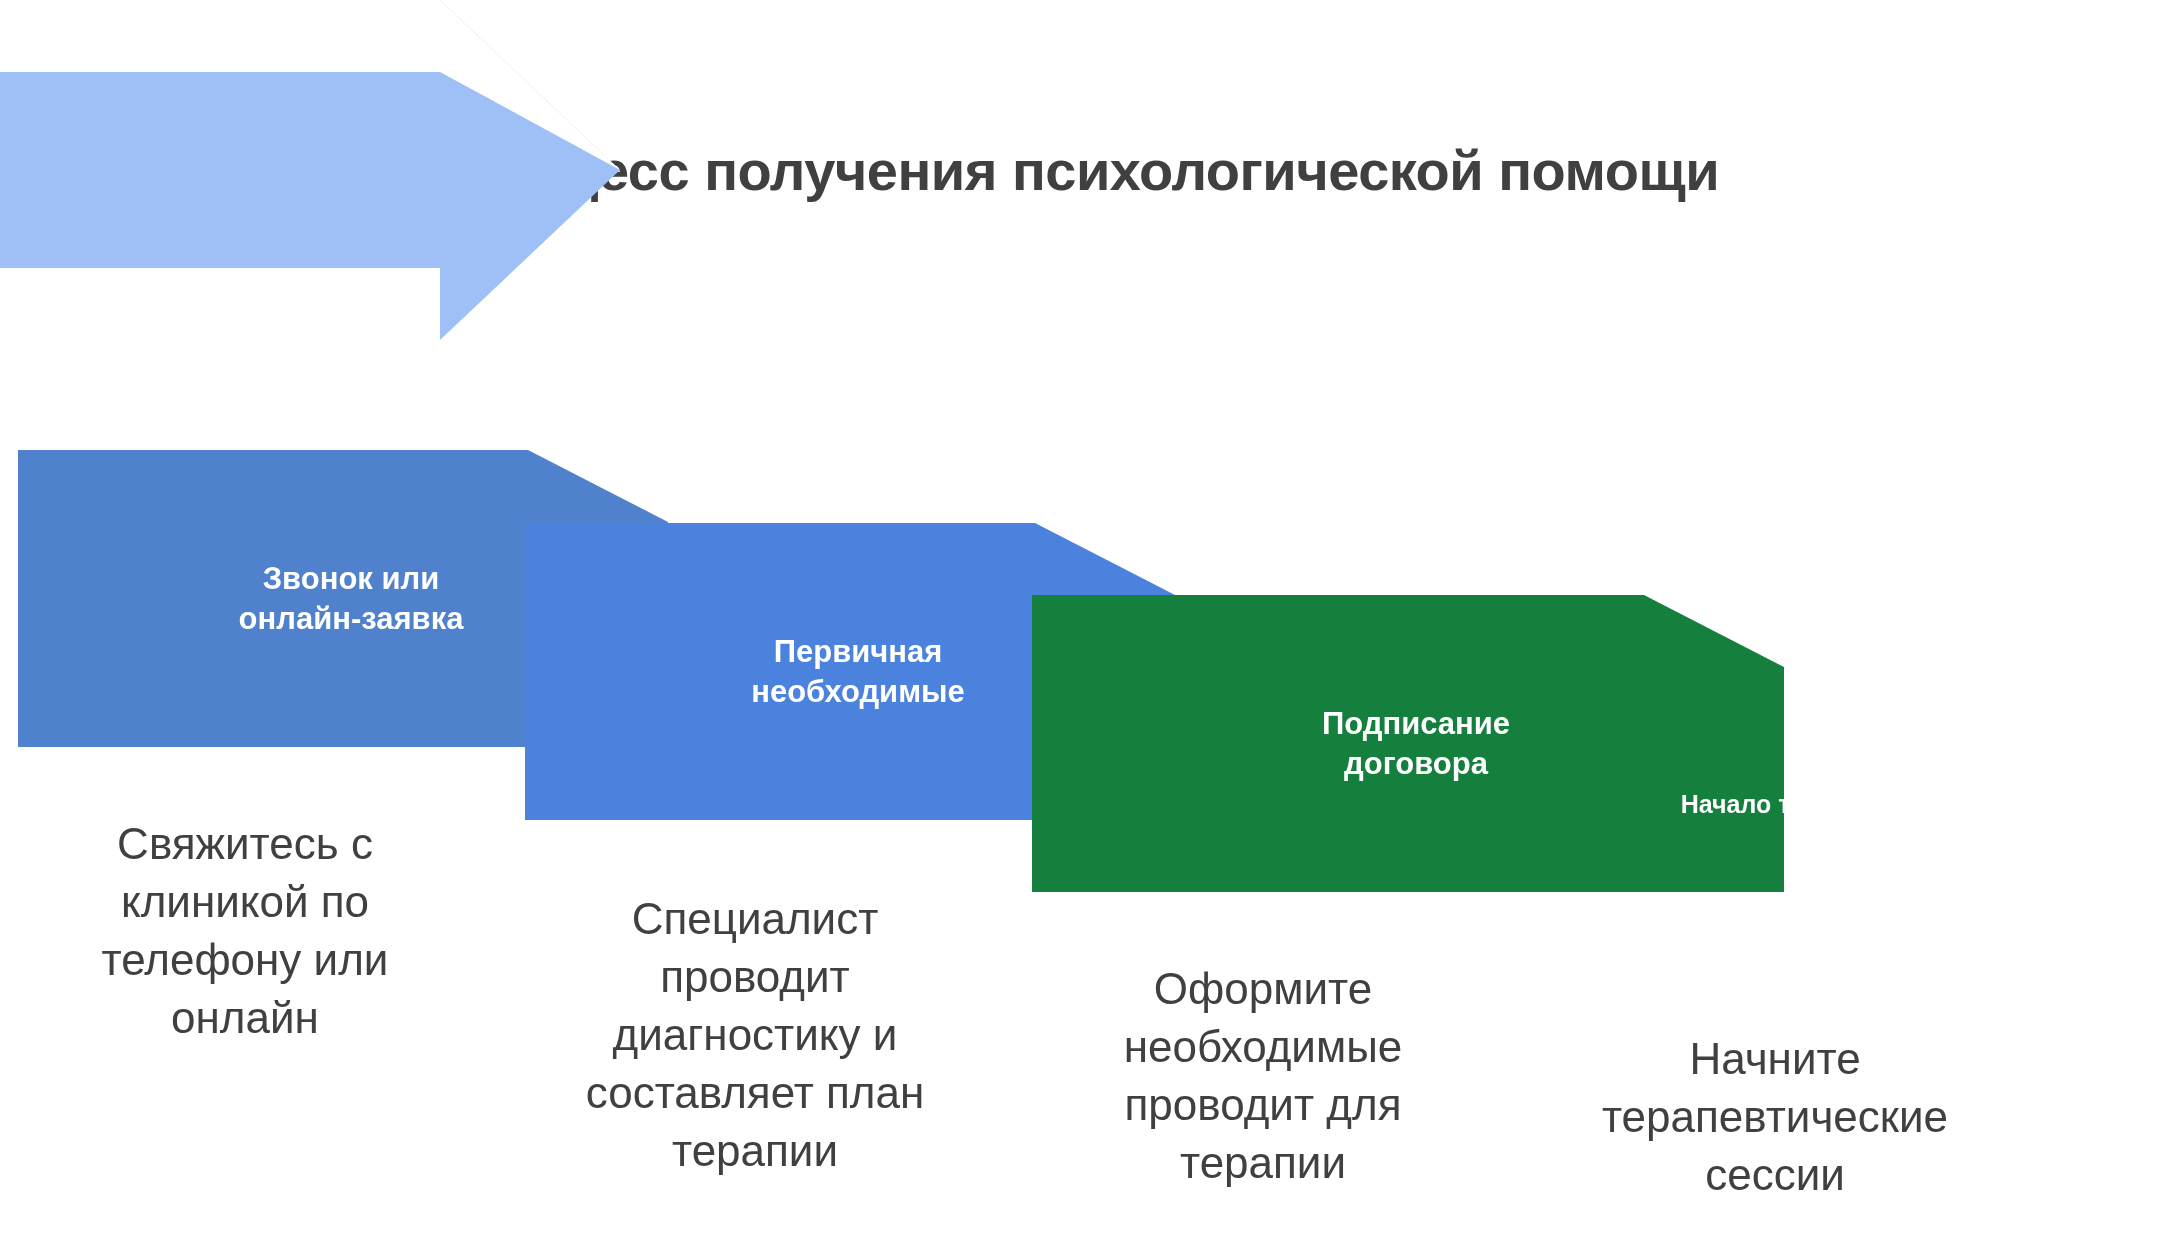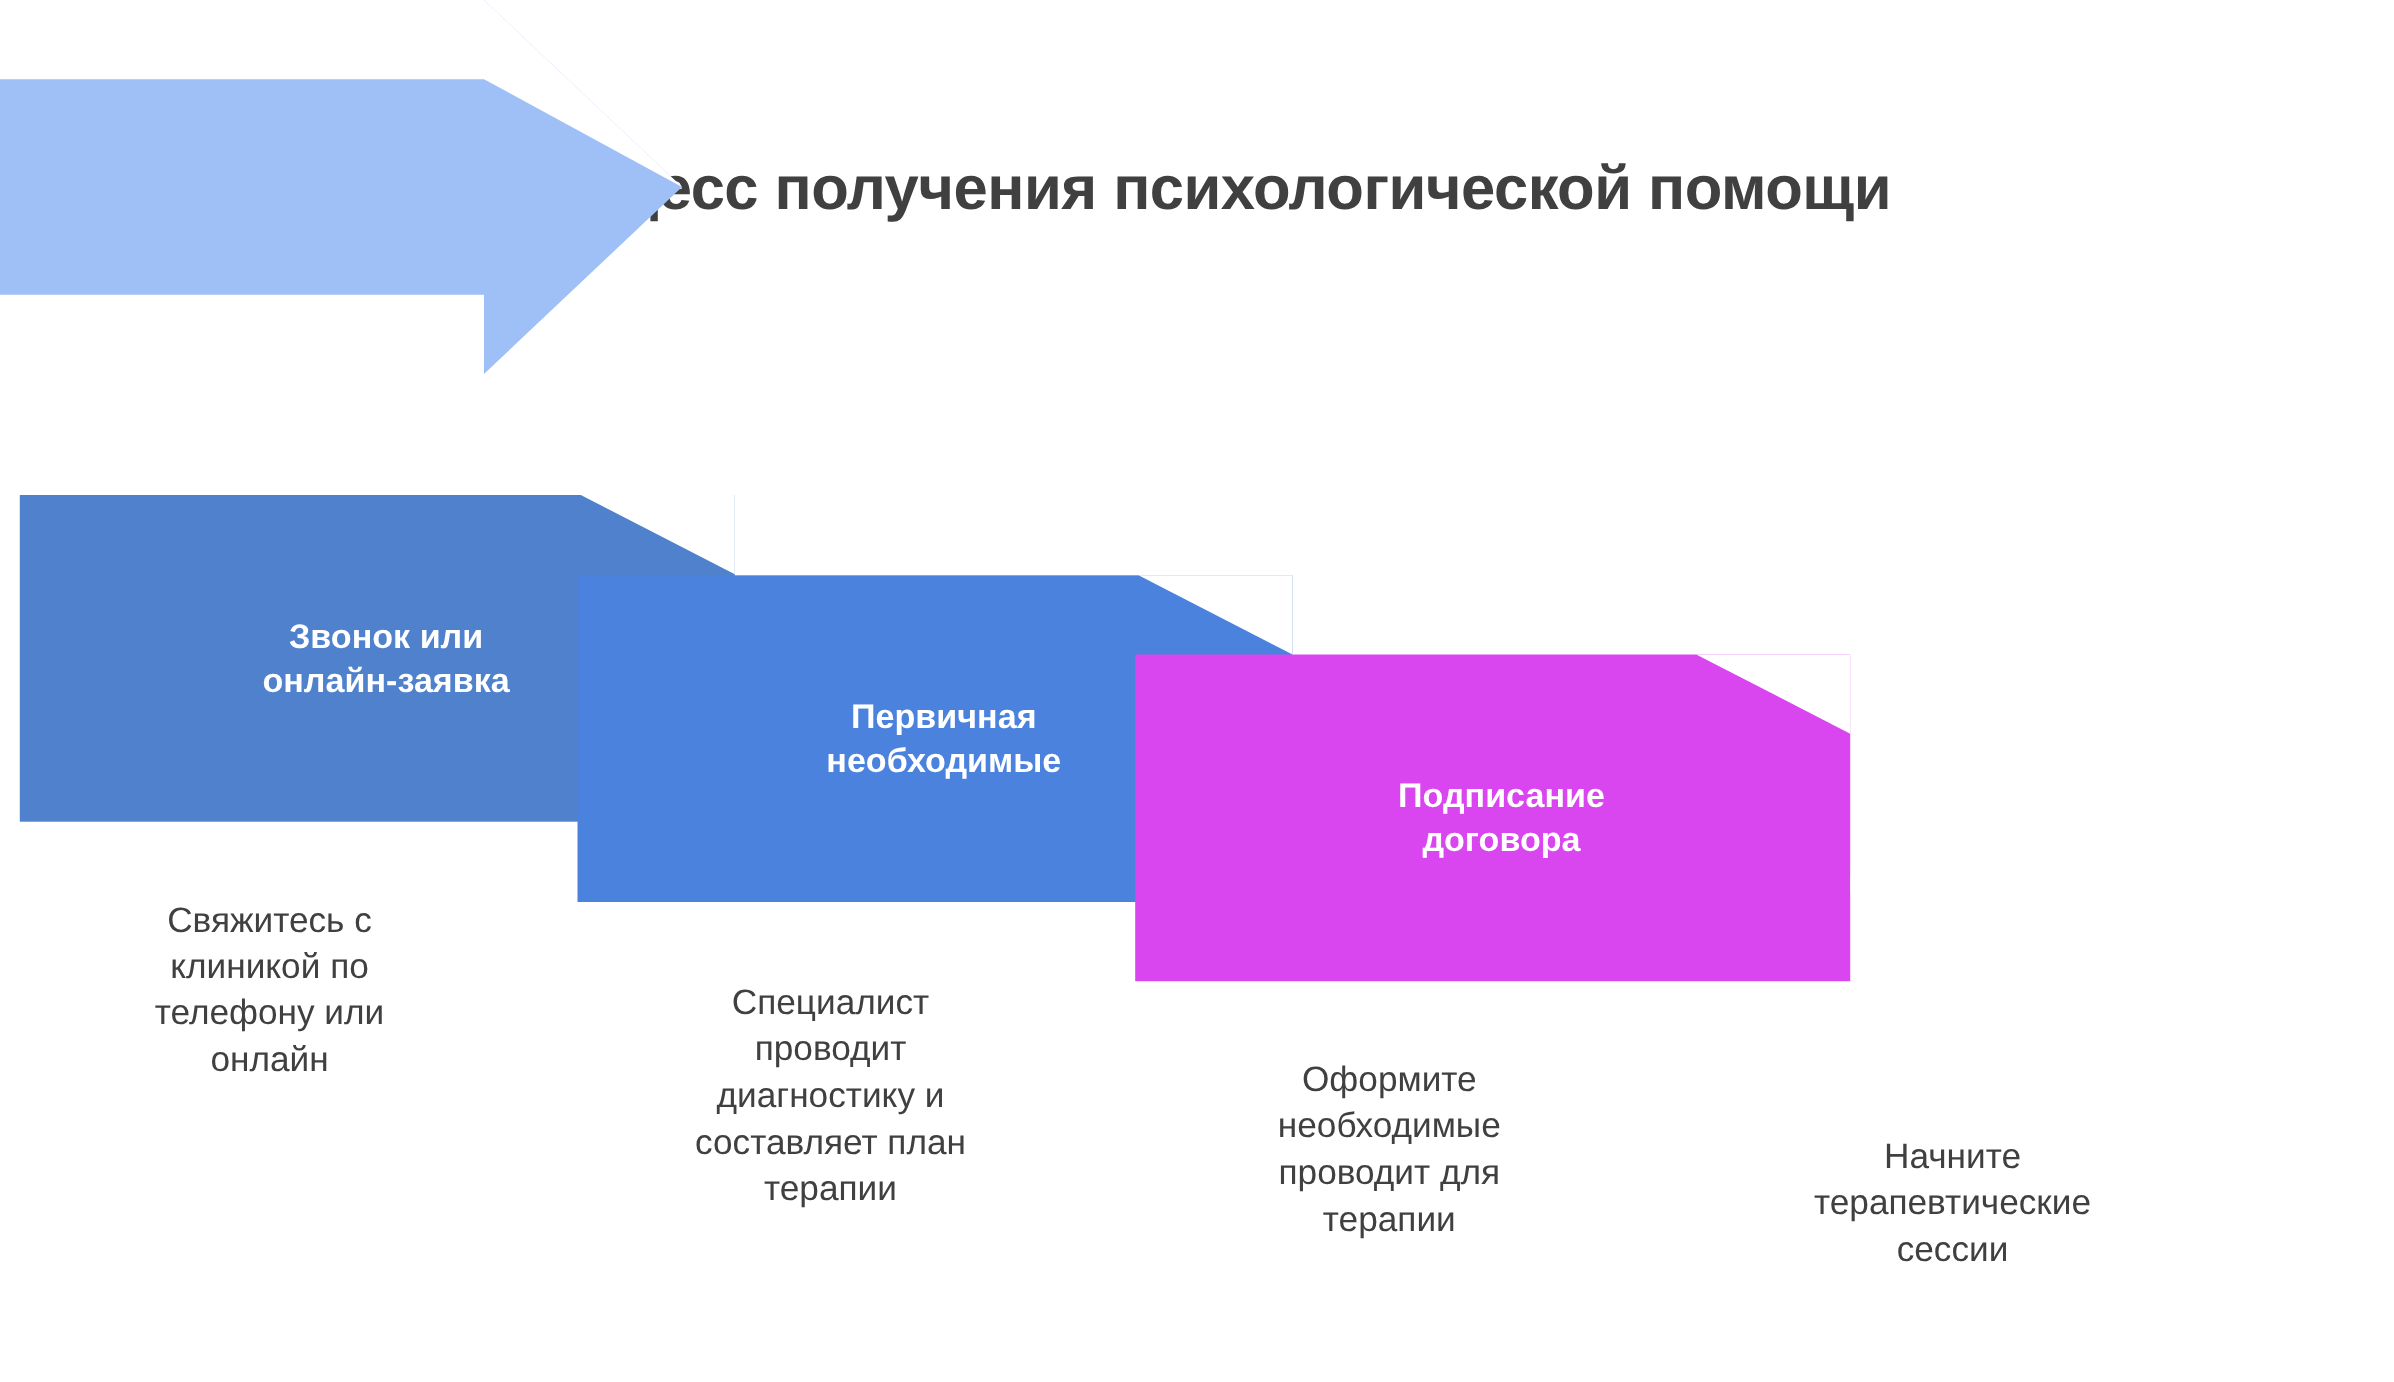--- a/index.html
+++ b/index.html
@@ -59,21 +59,21 @@
     top: 0;
     right: 0;
     width: 0;
     height: 0;
     z-index: 2;
   }
 
   .desc {
     position: absolute;
     text-align: center;
-    font-size: 32px;
+    font-size: 44px;
     line-height: 1.32;
     color: #404040;
     white-space: pre-line;
   }
 
   
   #stage1-box {
     left: 18px;
     top: 450px;
     width: 650px;
@@ -105,23 +105,23 @@
   #stage2-desc {
     left: 540px;
     top: 890px;
     width: 430px;
   }
 
   
   #stage3-box {
     left: 1032px;
     top: 595px;
-    width: 650px;
+    width: 752px;
     height: 297px;
-    background: #d946ef;
+    background: #15803d;
   }
   #stage3-box .notch {
     border-left: 140px solid transparent;
     border-top: 72px solid #ffffff;
   }
   #stage3-desc {
     left: 1048px;
     top: 960px;
     width: 430px;
   }

